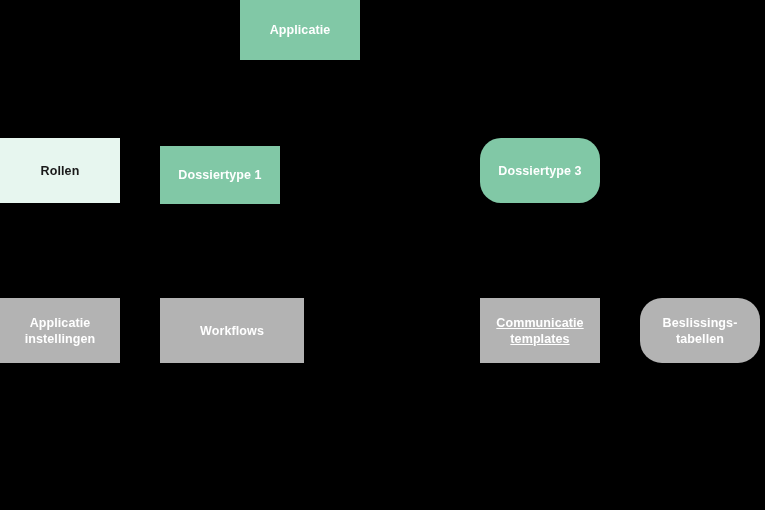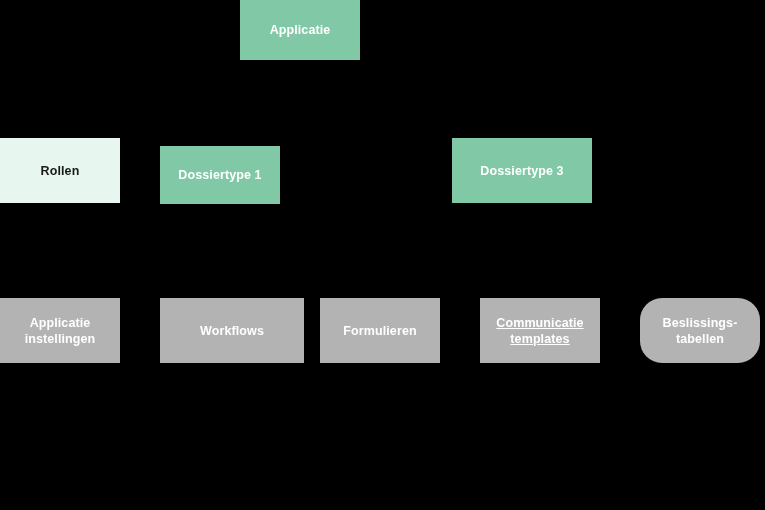--- a/index.html
+++ b/index.html
@@ -47,22 +47,21 @@
     color: #ffffff;
   }
 </style>
 </head>
 <body>
 
 <div id="canvas" style="background: rgb(0, 0, 0);">
     <div class="node node-green" style="left: 240px; top: 0px; width: 120px; height: 60px;"><span>Applicatie</span></div>
     <div class="node node-mint" style="left: 0px; top: 138px; width: 120px; height: 65px;"><span>Rollen</span></div>
     <div class="node node-green" style="left: 160px; top: 138px; width: 120px; height: 58px; margin-top: 8px;"><span>Dossiertype 1</span></div>
-    <div class="node node-green" style="left: 452px; top: 138px; width: 140px; height: 65px;"><span>Dossiertype 3</span></div>
+    <div class="node node-green" style="left: 480px; top: 138px; width: 120px; height: 65px; border-radius: 21px;"><span>Dossiertype 3</span></div>
     <div class="node node-gray" style="left: 0px; top: 298px; width: 120px; height: 65px;"><span>Applicatie
 instellingen</span></div>
     <div class="node node-gray" style="left: 160px; top: 298px; width: 144px; height: 65px;"><span>Workflows</span></div>
-    <div class="node node-gray" style="left: 320px; top: 298px; width: 120px; height: 65px;"><span>Formulieren</span></div>
     <div class="node node-gray" style="left: 480px; top: 298px; width: 120px; height: 65px; text-decoration: underline;"><span>Communicatie
 templates</span></div>
     <div class="node node-gray" style="left: 640px; top: 298px; width: 120px; height: 65px; border-radius: 22px;"><span>Beslissings-
 tabellen</span></div>
   </div>
 
 </body></html>

